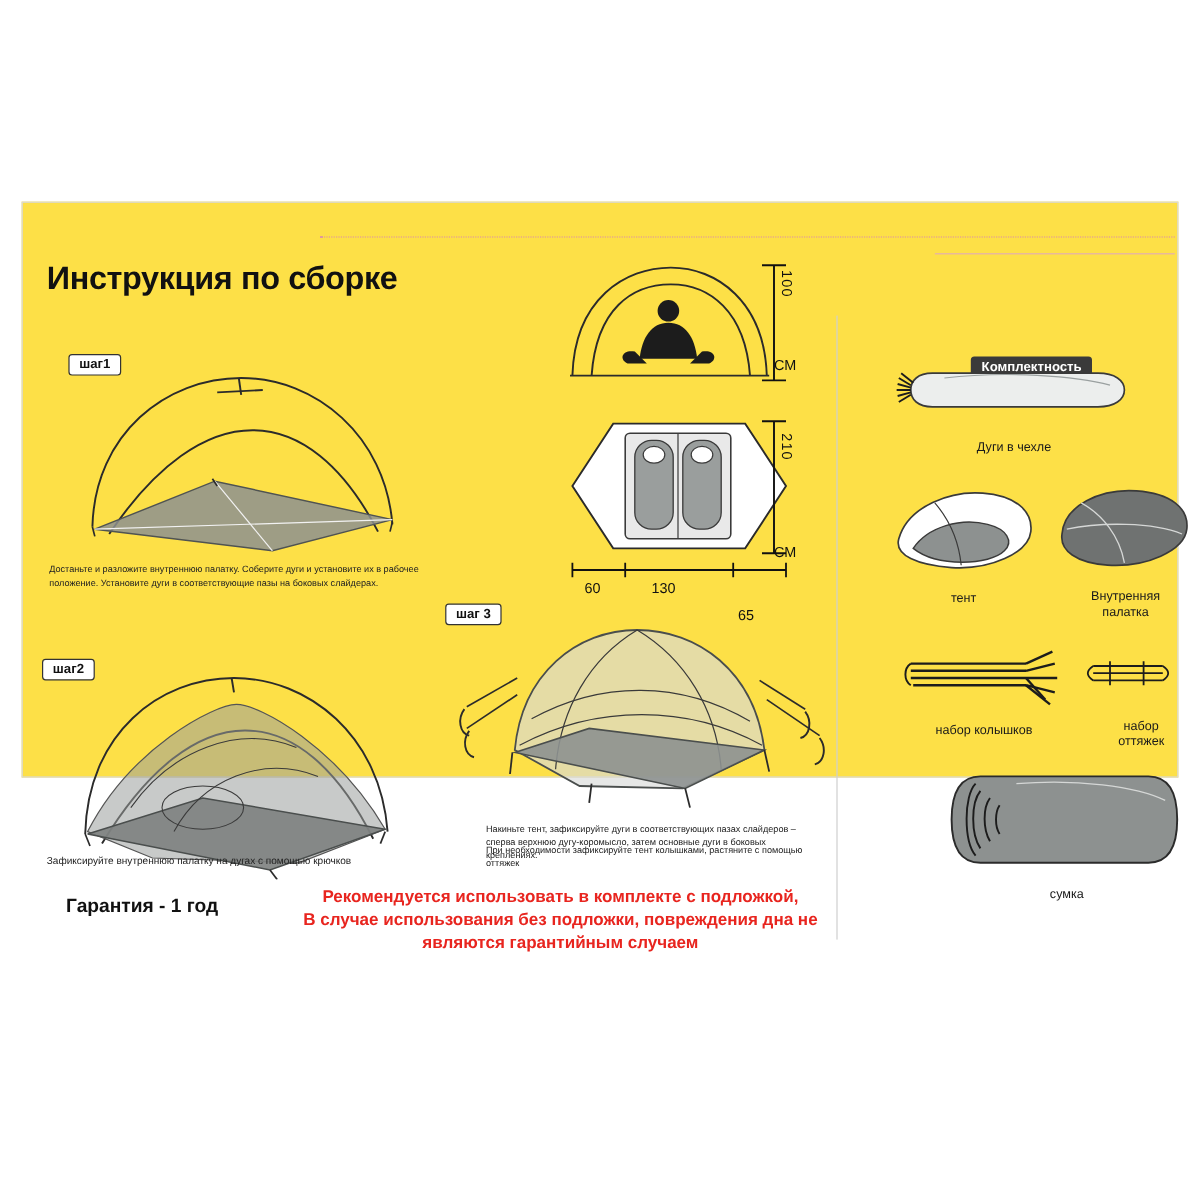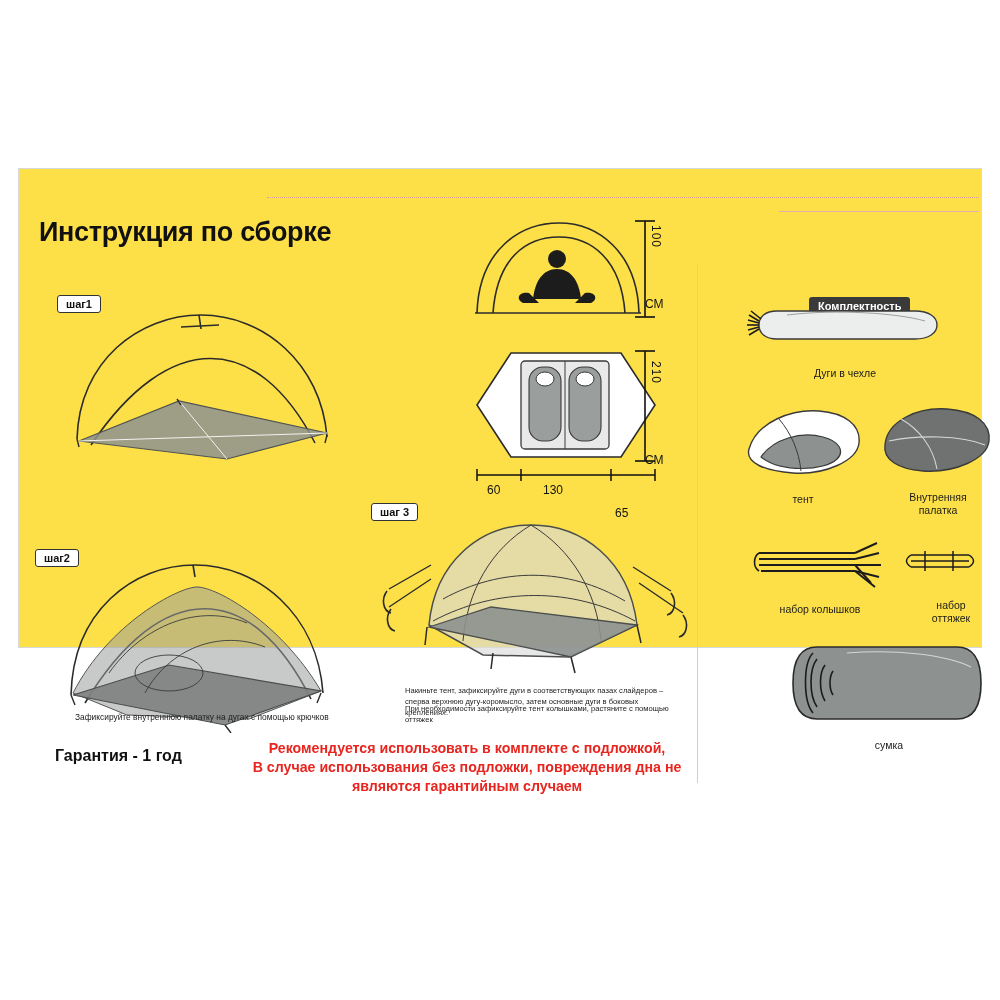--- a/index.html
+++ b/index.html
@@ -163,20 +163,21 @@
       <path d="M20 140 L268 132"></path>
       <path d="M120 100 L168 158"></path>
     </g>
     <g fill="none" stroke="#2b2b2b" stroke-width="1.4">
       <path d="M18 138 L20 146"></path>
       <path d="M268 134 L266 142"></path>
       <path d="M118 98 L122 104"></path>
     </g>
   </svg>
 
+  <div class="captext" style="left:22px; top:300px; width:322px;">Достаньте и разложите внутреннюю палатку. Соберите дуги и установите их в рабочее положение. Установите дуги в соответствующие пазы на боковых слайдерах.</div>
 
   <div class="stepbadge" style="left:16px; top:380px;">шаг2</div>
 
   <svg class="svgabs" style="left:30px; top:384px;" width="290" height="180" viewBox="0 0 290 180">
     <g fill="none" stroke="#2b2b2b" stroke-width="1.6">
       <path d="M22 142 C24 58 84 12 146 12 C208 12 268 60 274 140"></path>
       <path d="M36 150 C112 24 202 26 262 146"></path>
       <path d="M144 12 L146 24"></path>
     </g>
     <g fill="#9a9e9d" fill-opacity="0.55" stroke="#555" stroke-width="1">
@@ -190,21 +191,21 @@
       <path d="M96 140 C120 96 170 76 216 94"></path>
       <ellipse cx="120" cy="120" rx="34" ry="18"></ellipse>
     </g>
     <g fill="none" stroke="#2b2b2b" stroke-width="1.4">
       <path d="M22 142 L26 152"></path>
       <path d="M272 140 L268 150"></path>
       <path d="M176 172 L182 180"></path>
     </g>
   </svg>
 
-  <div class="captext" style="left:20px; top:542px; width:330px; font-size:8.4px;margin-left:36px;">Зафиксируйте внутреннюю палатку на дугах с помощью крючков</div>
+  <div class="captext" style="left:20px; top:542px; width:330px; font-size:8.4px;">Зафиксируйте внутреннюю палатку на дугах с помощью крючков</div>
 
   <svg class="svgabs" style="left:448px; top:46px;" width="182" height="108" viewBox="0 0 182 108">
     <g fill="none" stroke="#2b2b2b" stroke-width="1.6">
       <path d="M10 98 C12 34 54 8 92 8 C130 8 170 36 172 98"></path>
       <path d="M26 98 C30 42 60 22 92 22 C124 22 154 44 158 98"></path>
       <path d="M8 98 L174 98"></path>
     </g>
     <g fill="#1c1c1c">
       <circle cx="90" cy="44" r="9"></circle>
       <path d="M90 54 C76 54 68 66 66 84 L114 84 C112 66 104 54 90 54 Z"></path>

